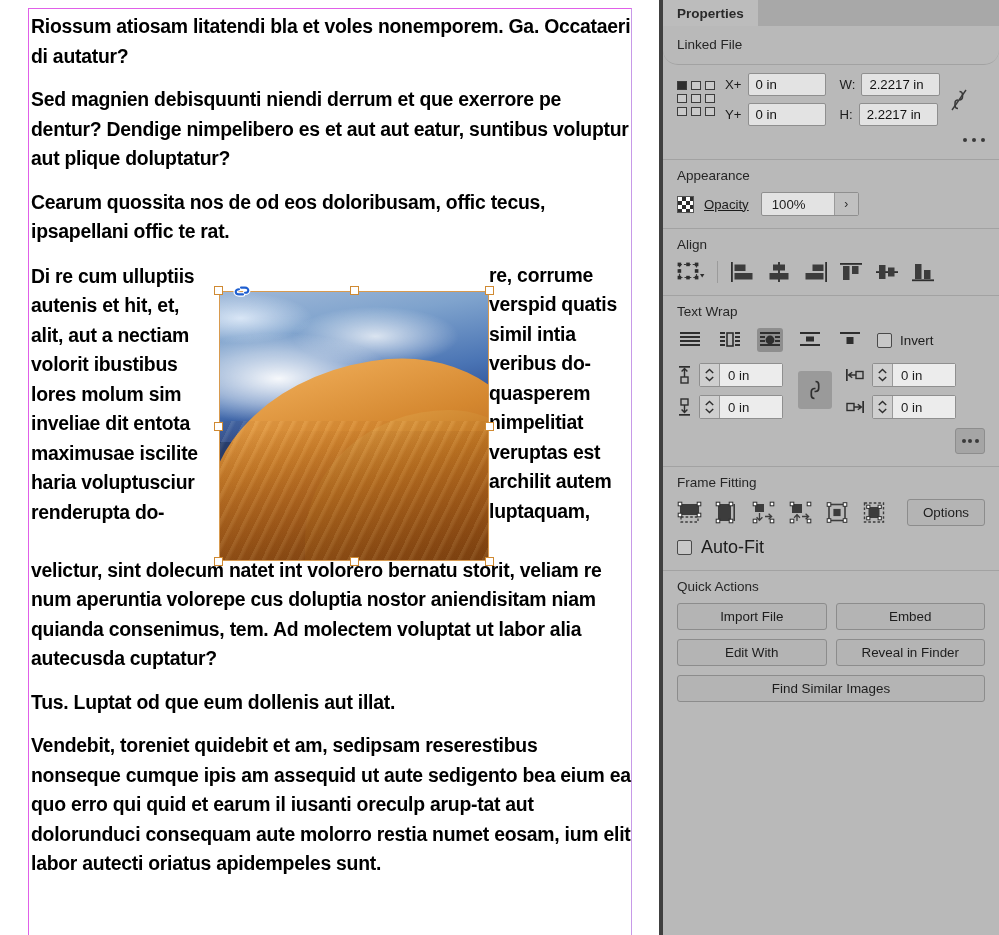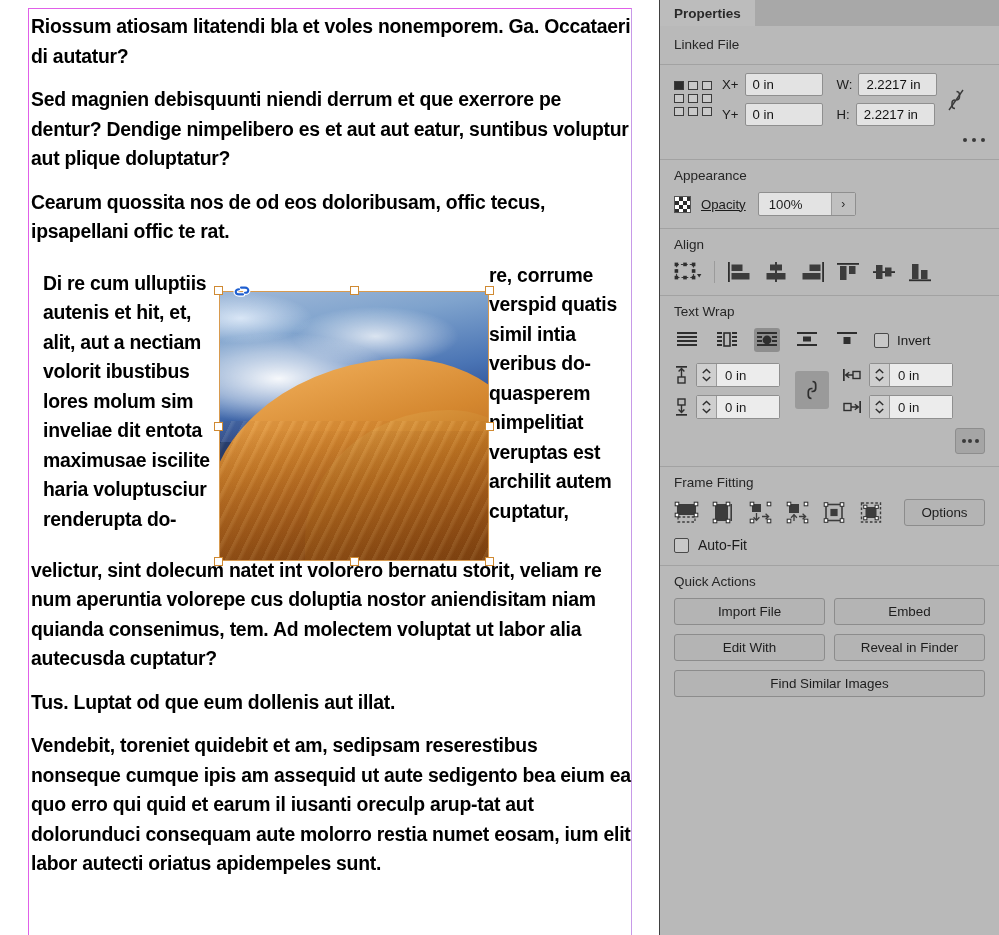--- a/index.html
+++ b/index.html
@@ -35,21 +35,21 @@
     font-size: 19.4px;
     line-height: 29.5px;
     color: #000000;
     letter-spacing: -0.25px;
   }
   #text-column p { margin: 0 0 14px 0; }
 
   
   .wrap-block { position: relative; }
   .wrap-left {
-    position: absolute; left: 0; top: 8px; width: 186px; margin-left: 12px;
+    position: absolute; left: 0; top: 1px; width: 186px;
   }
   .wrap-right {
     position: absolute; left: 458px; top: 0; width: 176px;
   }
   .wrap-spacer { height: 295px; }
 
   
   #placed-image-wrap {
     position: absolute;
     left: 219px; top: 291px;
@@ -115,21 +115,21 @@
     display: flex; align-items: center; justify-content: center;
   }
 
   
   #panel {
     position: absolute; left: 659px; top: 0;
     width: 340px; height: 935px;
     background: #b9b9b9;
     color: #1c1c1c;
     font-size: 13.5px;
-    border-left: 1px solid #404040;
+    border-left: 4px solid #404040;
   }
   #panel-tabbar {
     position: relative;
     height: 26px;
     background: #a8a8a8;
     display: flex;
     align-items: stretch;
   }
   #tab-properties {
     padding: 0 14px;
@@ -272,21 +272,21 @@
       </div>
       <div class="wrap-right">
         <div>re, corrume</div>
         <div>verspid quatis</div>
         <div>simil intia</div>
         <div>veribus do-</div>
         <div>quasperem</div>
         <div>nimpelitiat</div>
         <div>veruptas est</div>
         <div>archilit autem</div>
-        <div>cuptatur,</div>
+        <div>luptaquam,</div>
       </div>
       <div class="wrap-spacer"></div>
       <p>velictur, sint dolecum natet int volorero bernatu storit, veliam re num aperuntia volorepe cus doluptia nostor aniendisitam niam quianda consenimus, tem. Ad molectem voluptat ut labor alia autecusda cuptatur?</p>
     </div>
 
     <p>Tus. Luptat od que eum dollenis aut illat.</p>
     <p>Vendebit, toreniet quidebit et am, sedipsam reserestibus nonseque cumque ipis am assequid ut aute sedigento bea eium ea quo erro qui quid et earum il iusanti oreculp arup-tat aut dolorunduci consequam aute molorro restia numet eosam, ium elit labor autecti oriatus apidempeles sunt.</p>
 
   </div>
 
@@ -321,21 +321,21 @@
     </div>
   </div>
 </div>
 
 <div id="panel">
 
   <div id="panel-tabbar">
     <div id="tab-properties">Properties</div>
   </div>
 
-  <div class="panel-section" style="padding-top:11px;">
+  <div class="panel-section" style="padding-top:11px;border-radius:15px;">
     <div class="section-title" style="margin-bottom:0;">Linked File</div>
   </div>
 
   <div class="panel-section">
     <div class="row" style="gap:8px;">
       <div class="proxy">
         <i class="on"></i>
             <i></i>
             <i></i>
         <i></i>
@@ -693,21 +693,21 @@
                 <rect x="16.1" y="4.2" width="3.2" height="3.2"></rect>
                 <rect x="4.7" y="15.6" width="3.2" height="3.2"></rect>
                 <rect x="16.1" y="15.6" width="3.2" height="3.2"></rect>
               </g>
         </svg>
       </div>
       <div class="btn" style="width:85px;margin-left:8px;">Options</div>
     </div>
     <div class="row" style="margin-top:11px;gap:9px;">
       <div class="chk"></div>
-      <span style="font-size:14px;">Auto-Fit</span>
+      <span style="font-size:18px;">Auto-Fit</span>
     </div>
   </div>
 
   <div class="panel-section" style="border-bottom:none;">
     <div class="section-title">Quick Actions</div>
     <div class="qa-grid">
       <div class="btn">Import File</div>
       <div class="btn">Embed</div>
       <div class="btn">Edit With</div>
       <div class="btn">Reveal in Finder</div>

